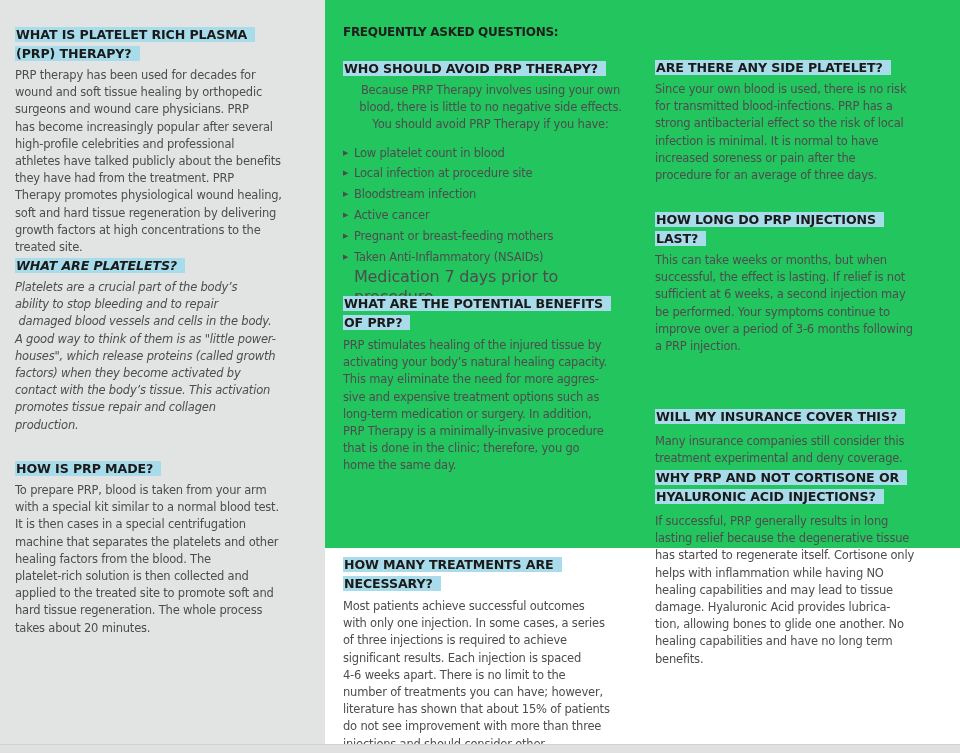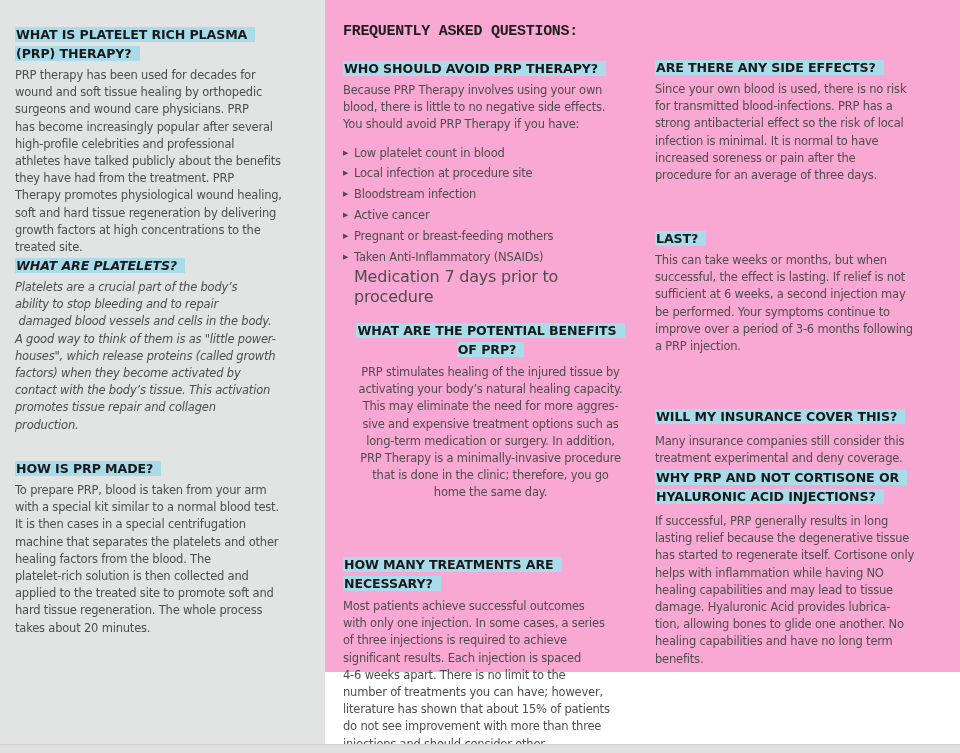--- a/index.html
+++ b/index.html
@@ -1,34 +1,34 @@
 <!DOCTYPE html>
 <html><head>
   <meta charset="utf-8">
   <style>
     * { margin: 0; padding: 0; box-sizing: border-box; }
     html, body { width: 960px; height: 753px; overflow: hidden; background: #ffffff; }
     body { font-family: "DejaVu Sans", sans-serif; color: #4a4a4a; position: relative; }
 
-    .page { position: absolute; left: 0; top: 0; width: 960px; height: 672px; background: #f9a8d4; }
+    .page { position: absolute; left: 0; top: 0; width: 960px; height: 548px; background: #22c55e; }
     .bottom-bar { position: absolute; left: 0; top: 744px; width: 960px; height: 9px; background: #e0e0e0; border-top: 1px solid #d2d2d2; }
 
     .left-panel { position: absolute; left: 0; top: 0; width: 325px; height: 744px; background: #e2e3e3; }
 
     .col { position: absolute; top: 0; }
     .col-left { left: 15px; width: 300px; }
     .col-mid { left: 343px; width: 295px; }
     .col-right { left: 655px; width: 295px; }
 
     .hl { display: inline; background: #a9dceb; color: #1a1a1a; font-weight: bold; font-size: 12.6px; line-height: 17px; letter-spacing: -0.1px; box-decoration-break: clone; -webkit-box-decoration-break: clone; padding: 0 8px 0 1px; }
     .heading { margin-bottom: 5px; }
 
     .para { font-size: 11.5px; line-height: 17.2px; color: #4d4d4d; letter-spacing: -0.2px; }
 
-    .faq-title { font-size: 15px; font-weight: bold; color: #1e1e1e; letter-spacing: -0.3px; line-height: 20px; font-family: Liberation Mono, monospace; }
+    .faq-title { font-size: 12px; font-weight: bold; color: #1e1e1e; letter-spacing: -0.3px; line-height: 20px; }
 
     .bullet-list { list-style: none; margin-top: 9px; }
     .bullet-list li { font-size: 11.5px; line-height: 20.8px; color: #4d4d4d; padding-left: 11px; position: relative; letter-spacing: -0.2px; }
     .bullet-list li .tri { position: absolute; left: 0; top: 0; font-size: 7px; color: #4d4d4d; }
     .bullet-cont { font-size: 16px; line-height: 20px; color: #4d4d4d; padding-left: 11px; letter-spacing: -0.2px; }
 
     .section { position: absolute; left: 0; width: 100%; }
   </style>
 </head>
 <body>
@@ -94,37 +94,37 @@
 
   <div class="col col-mid">
     <div class="section" style="top:22px;">
       <div class="faq-title">FREQUENTLY ASKED QUESTIONS:</div>
     </div>
 
     <div class="section" style="top:58px;">
       <div class="heading">
         <span class="hl">WHO SHOULD AVOID PRP THERAPY?</span>
       </div>
-      <div class="para" style="margin-top:0;">
+      <div class="para" style="margin-top:0;text-align:center;">
         <div>Because PRP Therapy involves using your own</div>
         <div>blood, there is little to no negative side effects.</div>
         <div>You should avoid PRP Therapy if you have:</div>
       </div>
       <ul class="bullet-list">
         <li><span class="tri">▶</span><span>Low platelet count in blood</span></li>
         <li><span class="tri">▶</span><span>Local infection at procedure site</span></li>
         <li><span class="tri">▶</span><span>Bloodstream infection</span></li>
         <li><span class="tri">▶</span><span>Active cancer</span></li>
         <li><span class="tri">▶</span><span>Pregnant or breast-feeding mothers</span></li>
         <li><span class="tri">▶</span><span>Taken Anti-Inflammatory (NSAIDs)</span></li>
       </ul>
       <div class="bullet-cont">Medication 7 days prior to procedure</div>
     </div>
 
-    <div class="section" style="top:320px;text-align:center;">
+    <div class="section" style="top:293px;">
       <div class="heading">
         <span class="hl">WHAT ARE THE POTENTIAL BENEFITS</span><br>
         <span class="hl">OF PRP?</span>
       </div>
       <div class="para" style="margin-top:6px;">
         <div>PRP stimulates healing of the injured tissue by</div>
         <div>activating your body’s natural healing capacity.</div>
         <div>This may eliminate the need for more aggres-</div>
         <div>sive and expensive treatment options such as</div>
         <div>long-term medication or surgery. In addition,</div>
@@ -150,35 +150,35 @@
         <div>do not see improvement with more than three</div>
         <div>injections and should consider other</div>
         <div>treatments.</div>
       </div>
     </div>
   </div>
 
   <div class="col col-right">
     <div class="section" style="top:57px;">
       <div class="heading">
-        <span class="hl">ARE THERE ANY SIDE EFFECTS?</span>
+        <span class="hl">ARE THERE ANY SIDE PLATELET?</span>
       </div>
       <div class="para">
         <div>Since your own blood is used, there is no risk</div>
         <div>for transmitted blood-infections. PRP has a</div>
         <div>strong antibacterial effect so the risk of local</div>
         <div>infection is minimal. It is normal to have</div>
         <div>increased soreness or pain after the</div>
         <div>procedure for an average of three days.</div>
       </div>
     </div>
 
     <div class="section" style="top:209px;">
       <div class="heading">
-        <br>
+        <span class="hl">HOW LONG DO PRP INJECTIONS</span><br>
         <span class="hl">LAST?</span>
       </div>
       <div class="para">
         <div>This can take weeks or months, but when</div>
         <div>successful, the effect is lasting. If relief is not</div>
         <div>sufficient at 6 weeks, a second injection may</div>
         <div>be performed. Your symptoms continue to</div>
         <div>improve over a period of 3-6 months following</div>
         <div>a PRP injection.</div>
       </div>

